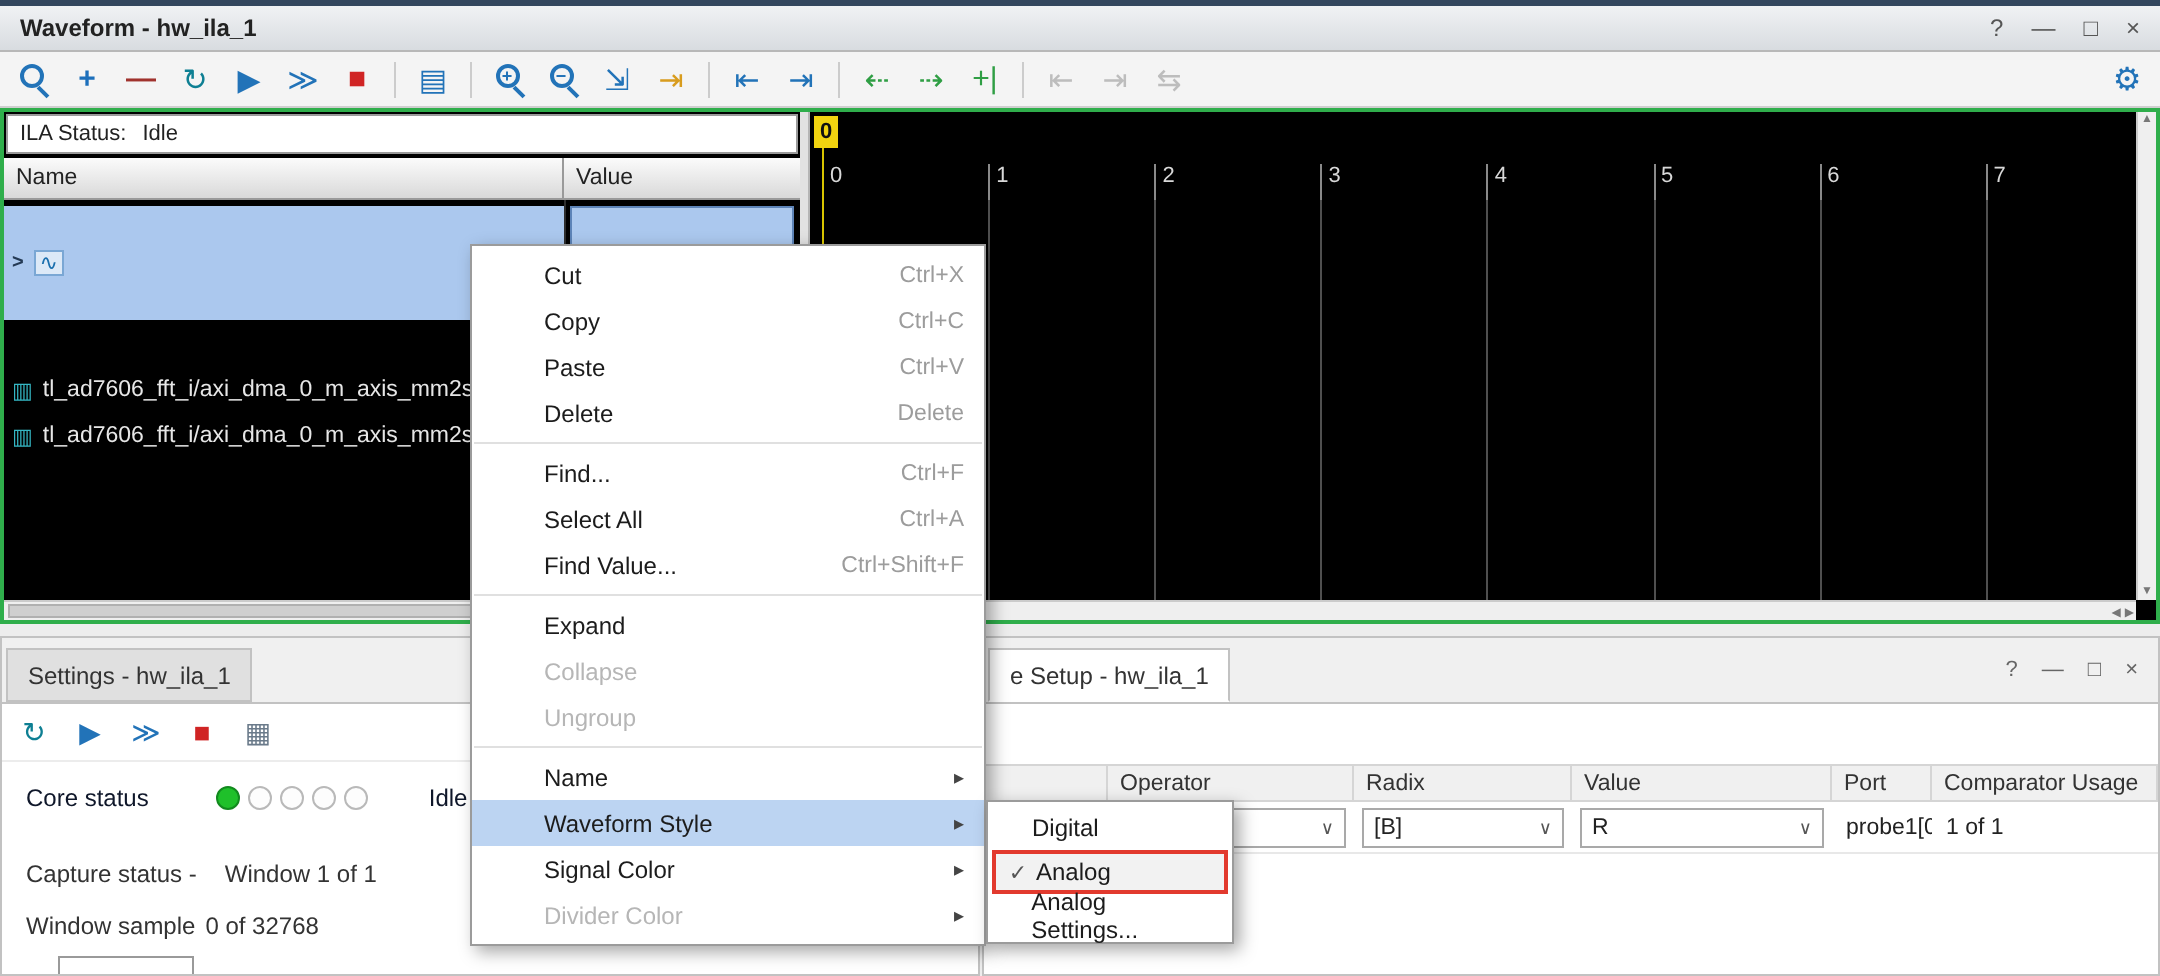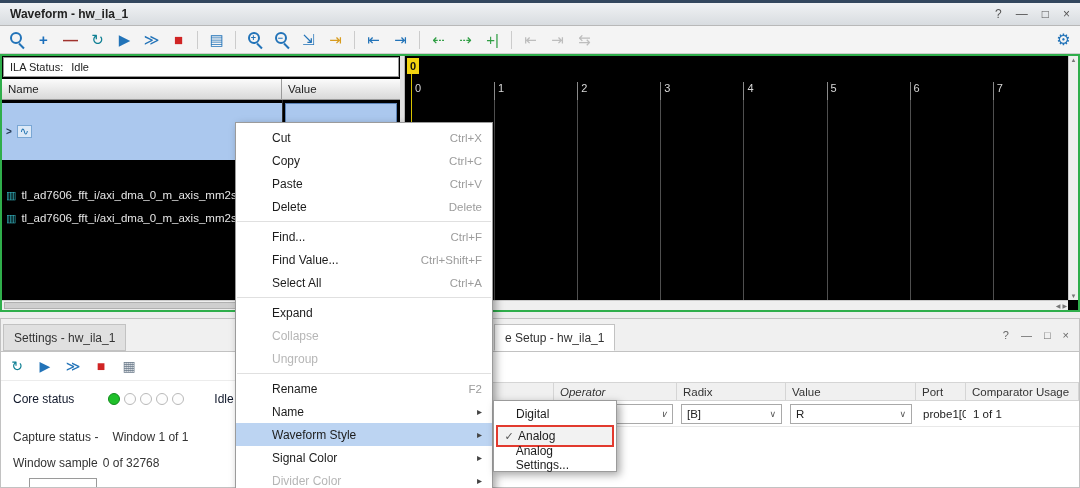--- a/index.html
+++ b/index.html
@@ -94,21 +94,21 @@
   .led{width:12px;height:12px;border-radius:50%;background:#fdfdfd;border:1px solid #b9b9b9;display:inline-block;}
   .led.on{background:#1fc02a;border-color:#128a1e;}
   .cap-row{position:absolute;left:12px;top:78px;display:flex;gap:14px;font-size:12px;color:#333;}
   .samp-row{position:absolute;left:12px;top:104px;display:flex;gap:5px;font-size:12px;color:#333;}
   .stub-combo{position:absolute;left:28px;top:126px;width:68px;height:40px;background:#fff;border:1px solid #9a9a9a;}
 
   
   .trig-table{position:absolute;left:0;top:30px;right:0;}
   .trig-head{display:flex;height:19px;background:#f0f0f0;border-top:1px solid #d5d5d5;border-bottom:1px solid #d5d5d5;font-size:11.5px;color:#333;}
   .th{display:flex;align-items:center;padding:0 6px;border-right:1px solid #d5d5d5;overflow:hidden;white-space:nowrap;}
-  .w0{width:62px;}.w1{width:123px;font-style:italic;}.w2{width:109px;}.w3{width:130px;}.w4{width:50px;}.w5{flex:1;}
+  .w0{width:62px;}.w1{width:123px;}.w2{width:109px;}.w3{width:130px;}.w4{width:50px;}.w5{flex:1;}
   .trig-row{display:flex;height:26px;align-items:center;border-bottom:1px solid #e8e8e8;font-size:11.5px;color:#222;}
   .td{padding:0 4px;height:100%;display:flex;align-items:center;overflow:hidden;white-space:nowrap;}
   .td.text{padding:0 7px;}
   .dd{flex:1;height:20px;border:1px solid #a9a9a9;background:#fff;display:flex;align-items:center;padding:0 5px;font-size:11.5px;color:#222;}
   .dd .chev{margin-left:auto;color:#555;font-size:9px;}
 
   
   .watermark{position:absolute;left:760px;top:404px;display:flex;align-items:center;gap:4px;z-index:5;color:#c9cdd2;pointer-events:none;}
   .wm-text{font-size:27px;font-weight:bold;letter-spacing:1px;text-shadow:1px 1px 0 #ffffff;}
 </style>
@@ -338,42 +338,38 @@
       <div class="menu-item">
         <span class="mi-label">Delete</span>
         <span class="mi-short">Delete</span>
       </div>
       <div class="menu-sep"></div>
       <div class="menu-item">
         <span class="mi-label">Find...</span>
         <span class="mi-short">Ctrl+F</span>
       </div>
       <div class="menu-item">
+        <span class="mi-label">Select All</span>
+        <span class="mi-short">Ctrl+A</span>
+      </div>
+      <div class="menu-item">
         <span class="mi-label">Find Value...</span>
         <span class="mi-short">Ctrl+Shift+F</span>
       </div>
-      <div class="menu-item">
-        <span class="mi-label">Select All</span>
-        <span class="mi-short">Ctrl+A</span>
-      </div>
       <div class="menu-sep"></div>
       <div class="menu-item">
         <span class="mi-label">Expand</span>
       </div>
       <div class="menu-item disabled">
         <span class="mi-label">Collapse</span>
       </div>
       <div class="menu-item disabled">
         <span class="mi-label">Ungroup</span>
       </div>
       <div class="menu-sep"></div>
-      <div class="menu-item">
-        <span class="mi-label">Rename</span>
-        <span class="mi-short">F2</span>
-      </div>
       <div class="menu-item">
         <span class="mi-label">Name</span>
         <span class="mi-arrow">▸</span>
       </div>
       <div class="menu-item highlight">
         <span class="mi-label">Waveform Style</span>
         <span class="mi-arrow">▸</span>
       </div>
       <div class="menu-item">
         <span class="mi-label">Signal Color</span>

